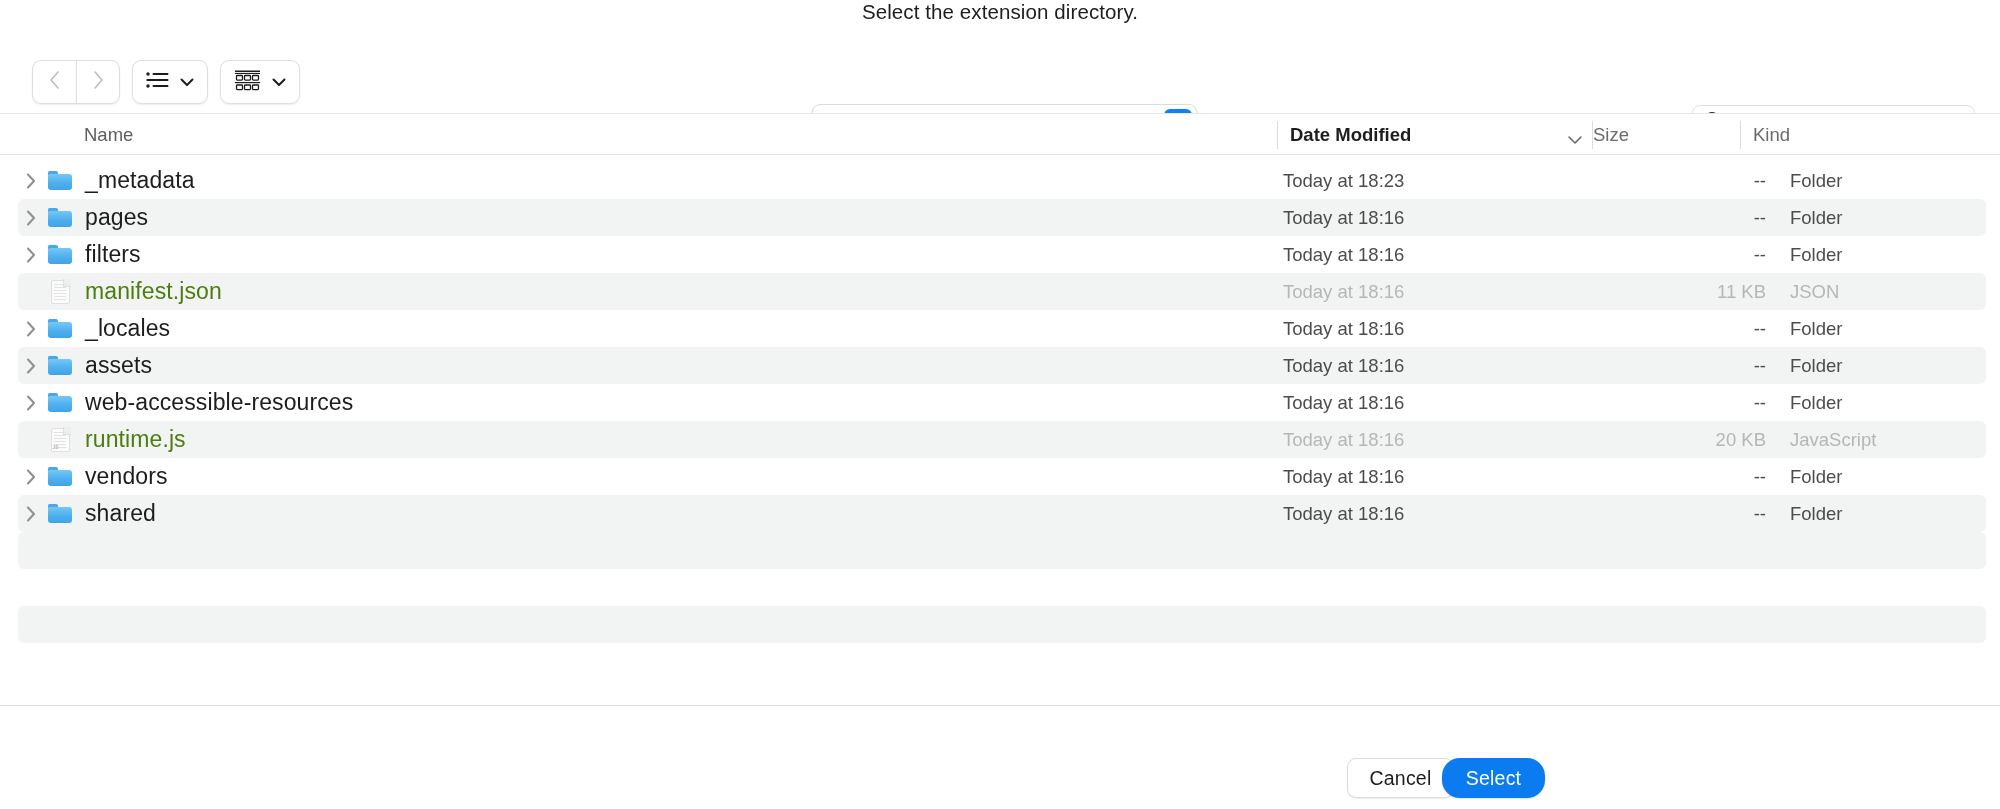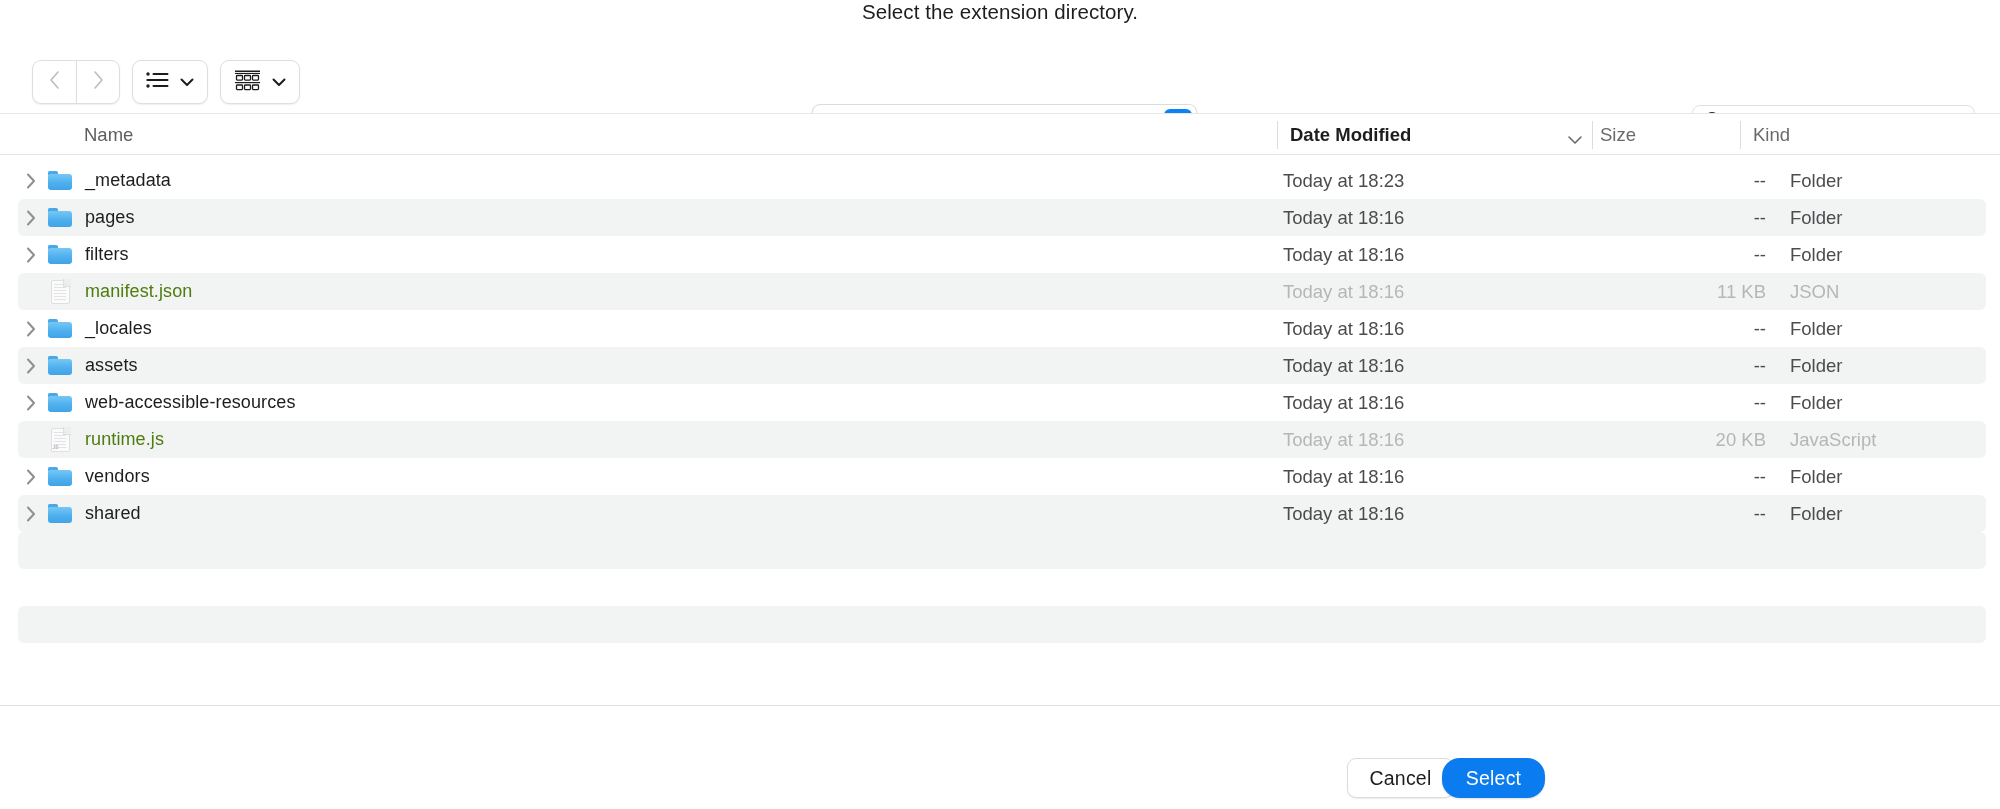--- a/index.html
+++ b/index.html
@@ -70,35 +70,35 @@
   }
   .col { position: absolute; top: 0; height: 42px; display: flex; align-items: center; font-size: 18.5px; }
   .col .divider {
     position: absolute; left: 0; top: 7px; width: 1px; height: 28px; background: #dcdcdd;
   }
   .col-name     { left: 84px; color: #5e5e61; }
   .col-date     { left: 1277px; }
   .col-date .lbl{ margin-left: 13px; color: #1d1d1f; font-weight: bold; }
   .col-date .chev { position: absolute; left: 290px; top: 14px; }
   .col-size     { left: 1592px; }
-  .col-size .lbl{ margin-left: 8px; color: #6a6a6d; }
+  .col-size .lbl{ margin-left: 1px; color: #6a6a6d; }
   .col-kind     { left: 1740px; }
   .col-kind .lbl{ margin-left: 13px; color: #6a6a6d; }
 
   
   .file-list { position: absolute; top: 162px; left: 0; right: 0; height: 543px; overflow: hidden; }
   .row {
     position: relative; height: 37px; margin: 0 14px 0 18px;
     border-radius: 6px; display: flex; align-items: center;
   }
   .row.striped { background: #f2f3f3; }
   .disclosure { width: 26px; display: flex; justify-content: center; align-items: center; flex: none; }
   .ficon { width: 32px; display: flex; justify-content: center; align-items: center; flex: none; }
   .fname {
-    margin-left: 9px; font-size: 18px; color: #1d1d1f; letter-spacing: .1px;
+    margin-left: 9px; font-size: 23px; color: #1d1d1f; letter-spacing: .1px;
     white-space: nowrap;
   }
   .row.dim .fname { color: #4d7c0f; }
   .cell {
     position: absolute; font-size: 18.5px; color: #4c4c4f; white-space: nowrap;
   }
   .row.dim .cell { color: #b6b6b9; }
   .c-date { left: 1265px; }
   .c-size { left: 1600px; width: 148px; text-align: right; }
   .c-kind { left: 1772px; }

